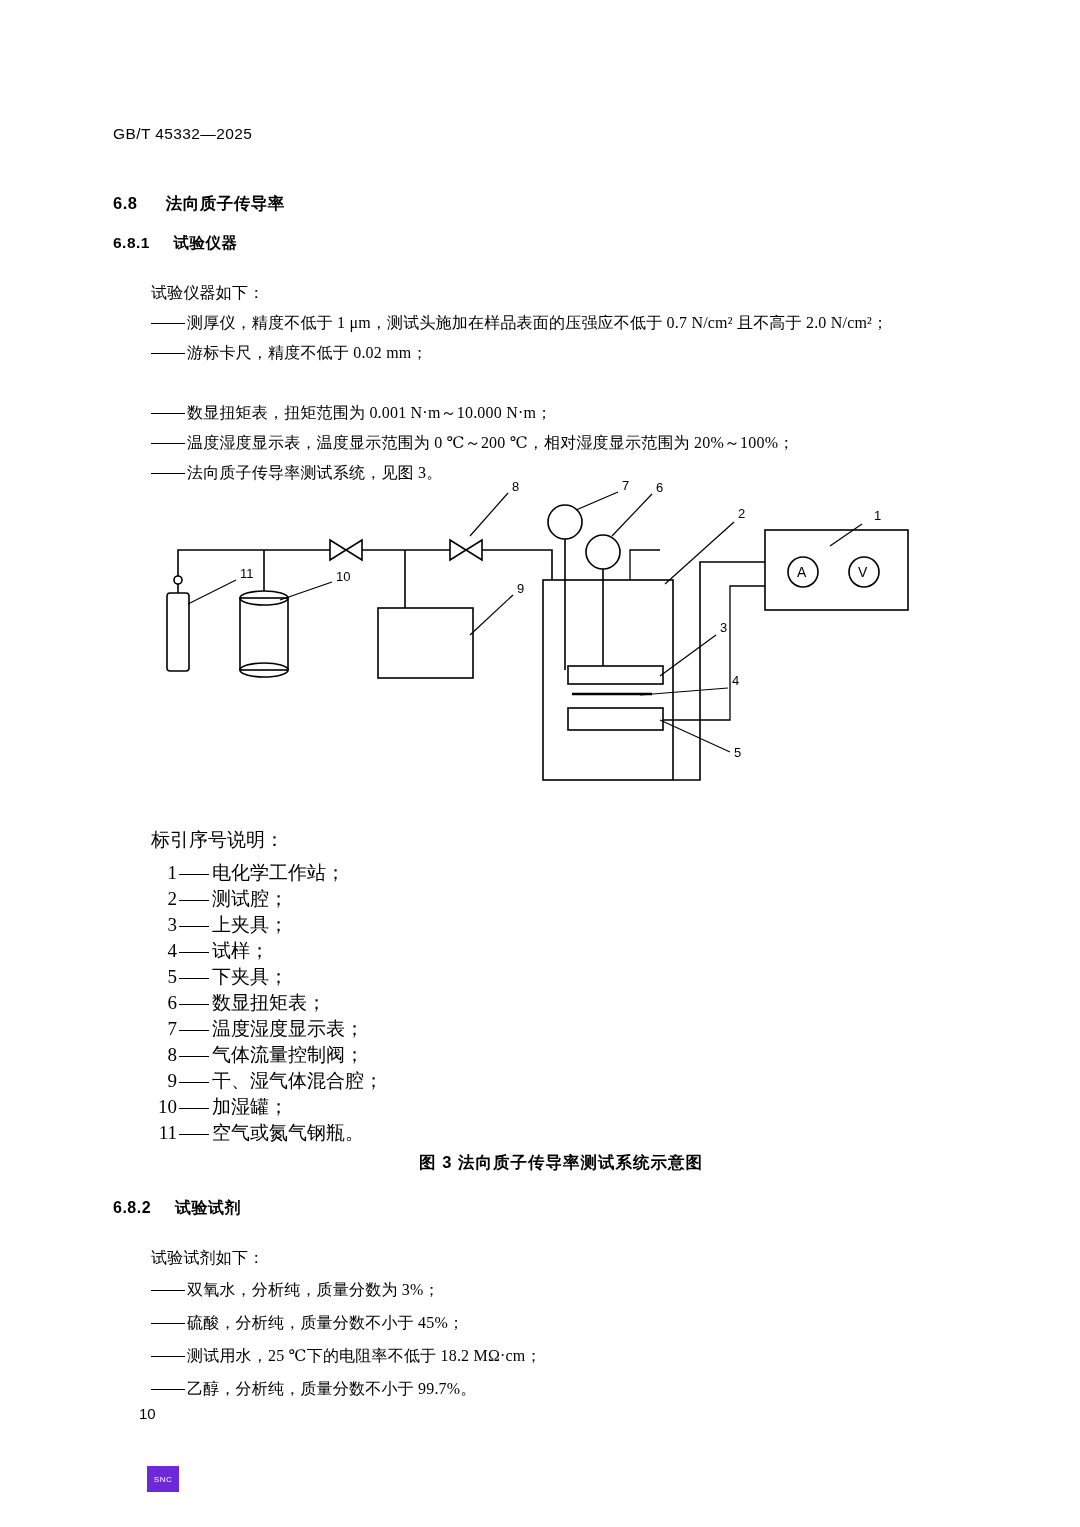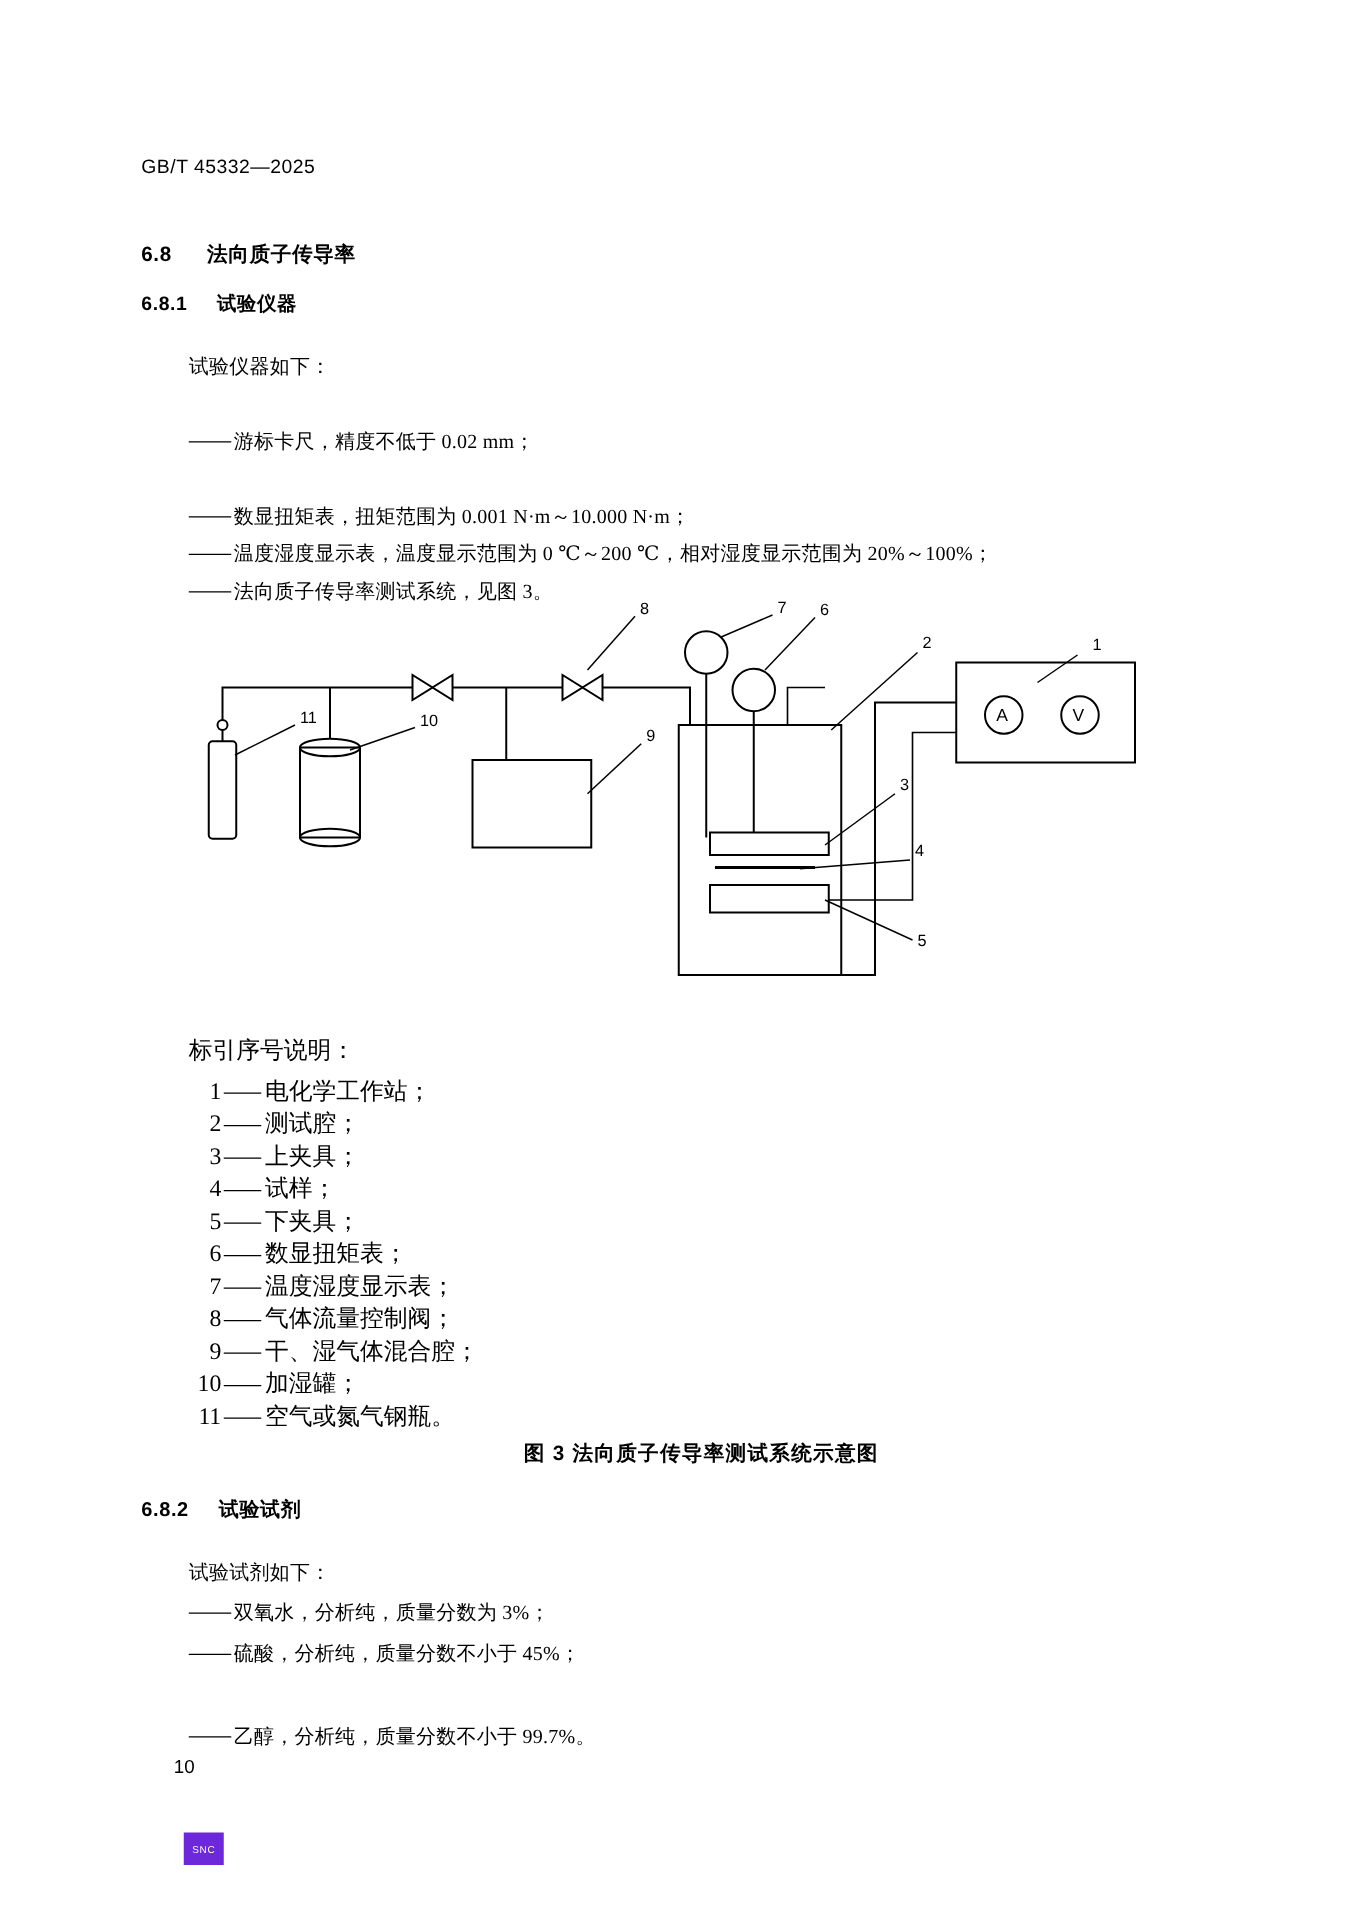--- a/index.html
+++ b/index.html
@@ -133,20 +133,21 @@
   </div>
 
   <div class="sec-head h-681">
     <span>6.8.1</span>
     <span style="display:inline-block;width:14px"></span>
     <span>试验仪器</span>
   </div>
 
   <div class="para indent1" style="top:283px">试验仪器如下：</div>
 
+  <div class="para dashitem" style="top:313px"><span class="dash"></span><span>测厚仪，精度不低于 1 μm，测试头施加在样品表面的压强应不低于 0.7 N/cm² 且不高于 2.0 N/cm²；</span></div>
   <div class="para dashitem" style="top:343px"><span class="dash"></span><span>游标卡尺，精度不低于 0.02 mm；</span></div>
   <div class="para dashitem" style="top:403px"><span class="dash"></span><span>数显扭矩表，扭矩范围为 0.001 N·m～10.000 N·m；</span></div>
   <div class="para dashitem" style="top:433px"><span class="dash"></span><span>温度湿度显示表，温度显示范围为 0 ℃～200 ℃，相对湿度显示范围为 20%～100%；</span></div>
   <div class="para dashitem" style="top:463px"><span class="dash"></span><span>法向质子传导率测试系统，见图 3。</span></div>
 
   <div class="figure">
     <svg width="800" height="340" viewBox="0 0 800 340" xmlns="http://www.w3.org/2000/svg">
       <g fill="none" stroke="#000" stroke-width="1.6">
 
         <rect x="27" y="113" width="22" height="78" rx="3"></rect>
@@ -248,17 +249,18 @@
   <div class="sec-head h-682">
     <span>6.8.2</span>
     <span style="display:inline-block;width:14px"></span>
     <span>试验试剂</span>
   </div>
 
   <div class="para indent1" style="top:1248px">试验试剂如下：</div>
 
   <div class="para dashitem" style="top:1280px"><span class="dash"></span><span>双氧水，分析纯，质量分数为 3%；</span></div>
   <div class="para dashitem" style="top:1313px"><span class="dash"></span><span>硫酸，分析纯，质量分数不小于 45%；</span></div>
+  <div class="para dashitem" style="top:1346px"><span class="dash"></span><span>测试用水，25 ℃下的电阻率不低于 18.2 MΩ·cm；</span></div>
   <div class="para dashitem" style="top:1379px"><span class="dash"></span><span>乙醇，分析纯，质量分数不小于 99.7%。</span></div>
 
   <div class="page-num">10</div>
   <div class="logo">SNC</div>
 </div>
 
 </body></html>

